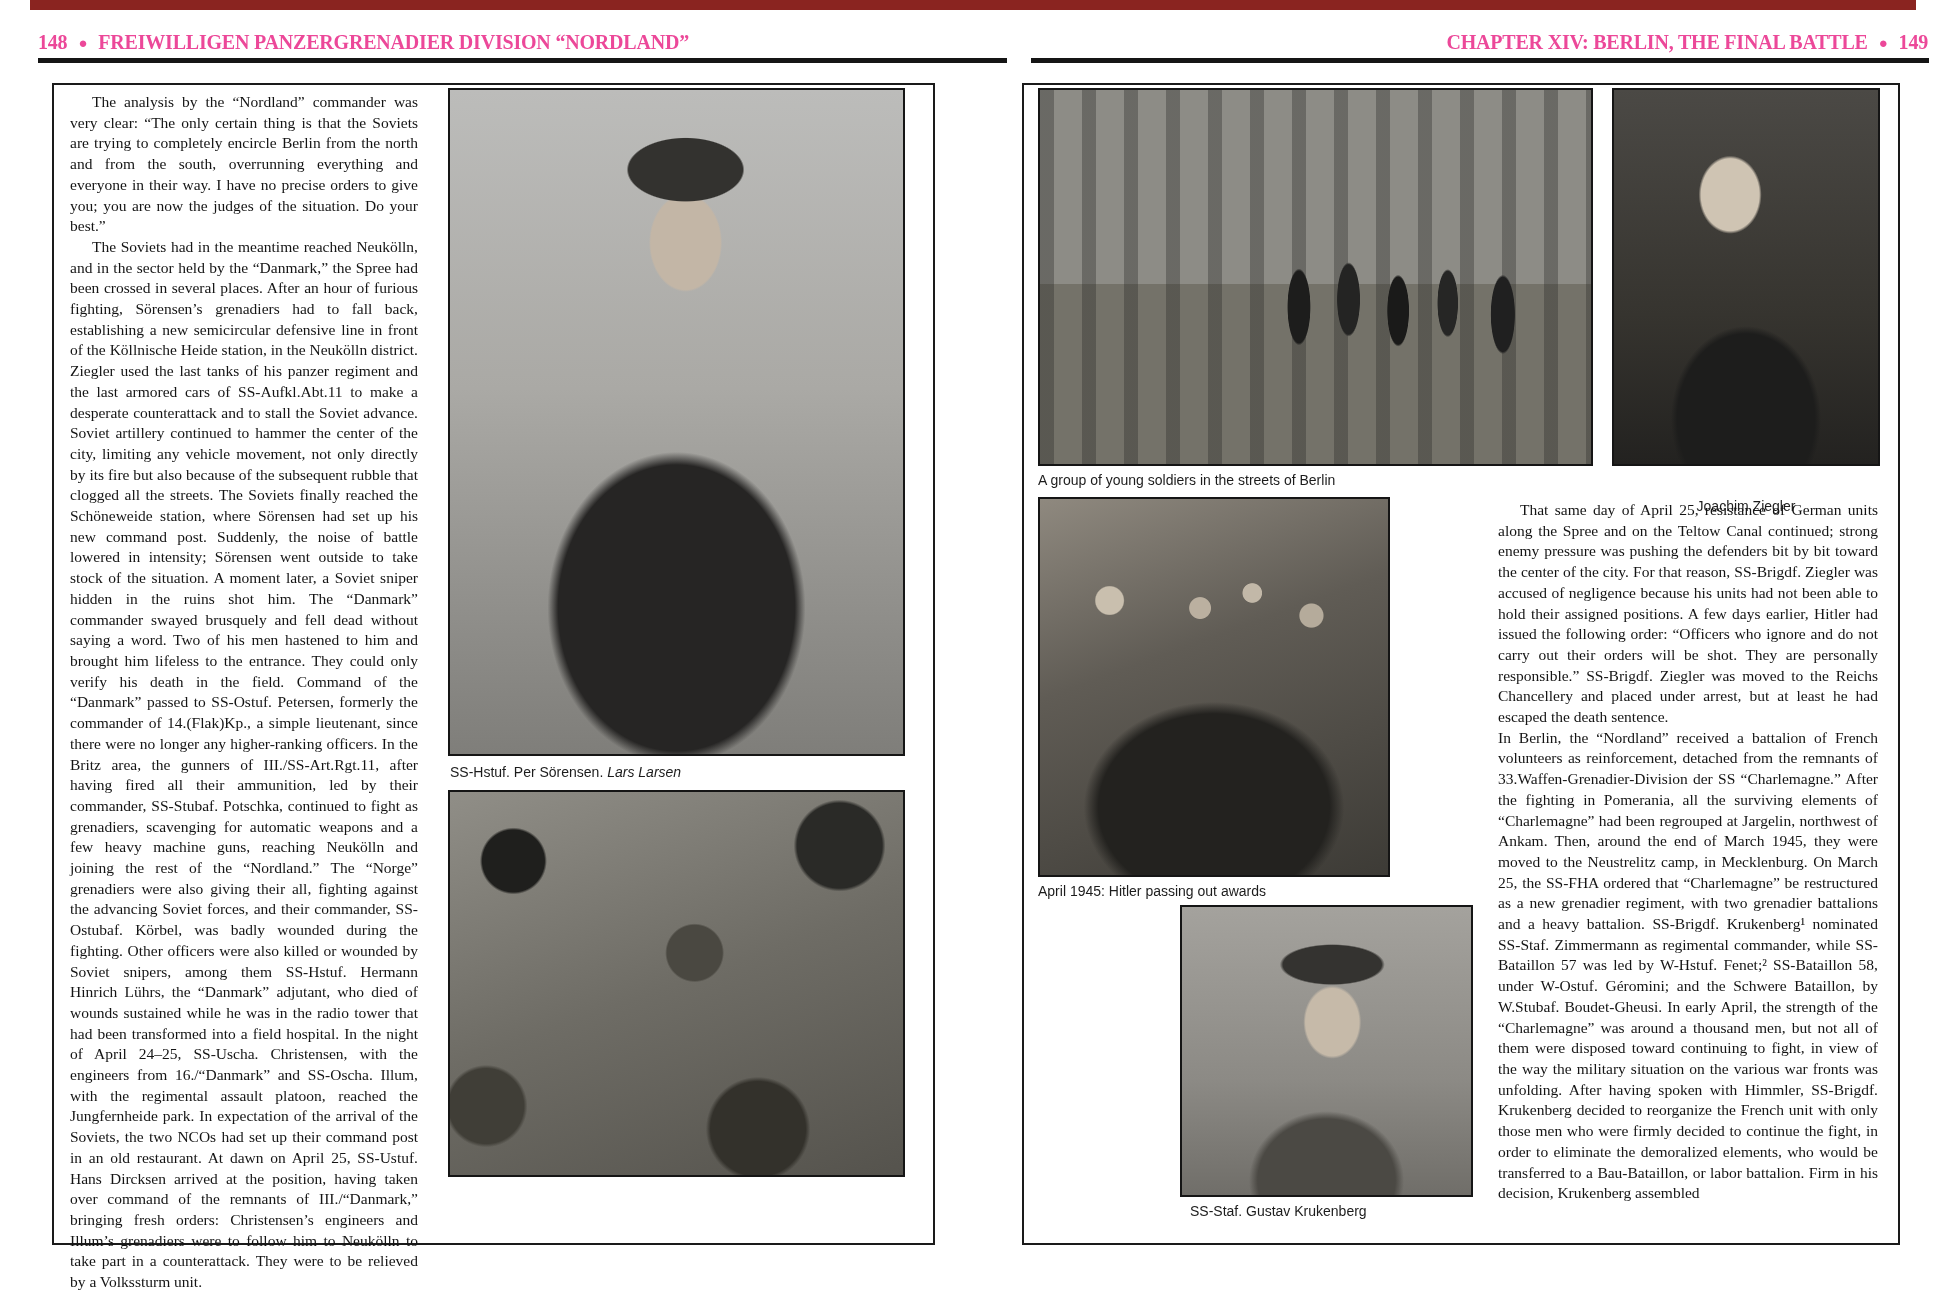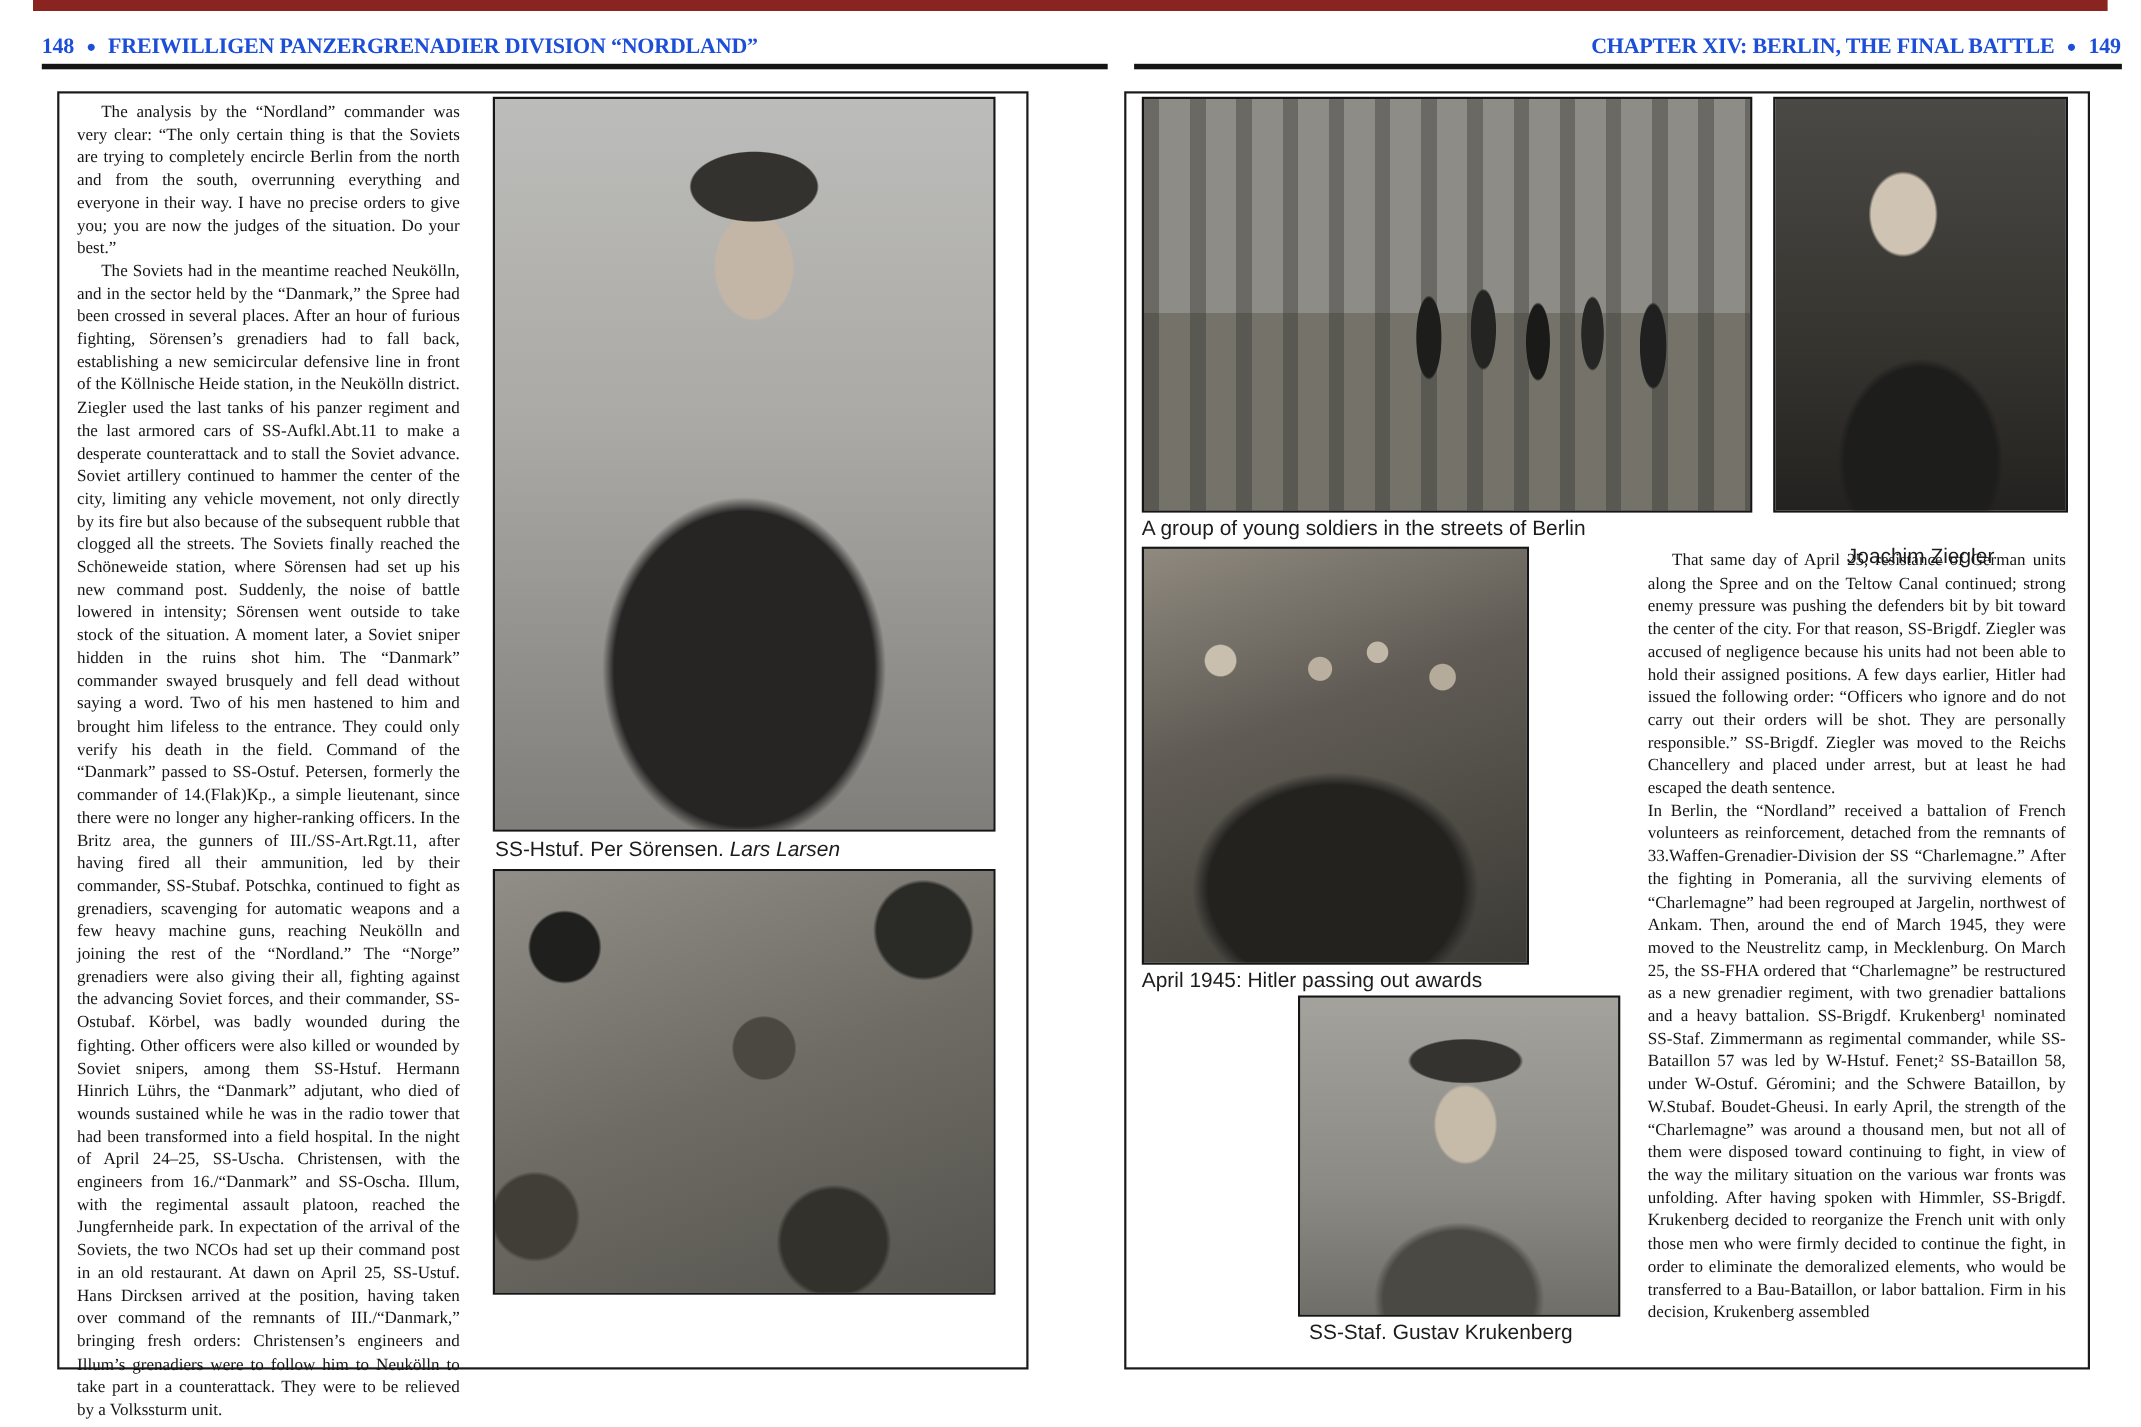--- a/index.html
+++ b/index.html
@@ -6,21 +6,21 @@
   html,body { margin:0; padding:0; background:#ffffff; }
   .spread {
     position:relative; width:1946px; height:1297px; background:#ffffff;
     overflow:hidden; font-family:"Liberation Serif", serif; color:#141414;
   }
   .accent-bar { position:absolute; left:30px; top:0; width:1886px; height:10px; background:var(--accent); }
 
   .running-head {
     position:absolute; top:31px; display:flex; align-items:baseline; gap:11px;
     font-family:"Liberation Serif", serif; font-weight:bold; font-size:20px;
-    letter-spacing:-0.2px; color:#1d4ed8; white-space:nowrap;justify-content:space-between;
+    letter-spacing:-0.2px; color:#ec4899; white-space:nowrap;justify-content:space-between;
   }
   .running-head .bullet { font-size:15px; transform:translateY(-1px); }
   .head-left { left:38px; }
   .head-right { right:18px; }
   .head-rule { position:absolute; top:58px; height:5px; background:#151515; }
   .rule-left { left:38px; width:969px; }
   .rule-right { left:1031px; width:898px; }
 
   .page-box { position:absolute; top:83px; height:1158px; border:2px solid #1a1a1a; background:#fff; }
   .box-left { left:52px; width:879px; }
@@ -83,21 +83,21 @@
   .photo-krukenberg { left:1180px; top:905px; width:289px; height:288px;
     background:
       radial-gradient(ellipse 82px 32px at 52% 20%, #343330 60%, rgba(0,0,0,0) 64%),
       radial-gradient(ellipse 46px 58px at 52% 40%, #c6baa9 58%, rgba(0,0,0,0) 63%),
       radial-gradient(ellipse 125px 112px at 50% 95%, #4b4944 55%, rgba(0,0,0,0) 62%),
       linear-gradient(180deg, #a4a29d 0%, #8c8a85 60%, #706e69 100%);
   }
 
   .caption {
     position:absolute; font-family:"Liberation Sans", sans-serif;
-    font-size:19px; line-height:17.5px; color:#1c1c1c; text-align:left;
+    font-size:14px; line-height:17.5px; color:#1c1c1c; text-align:left;
   }
   .caption .credit { font-style:italic; }
   .cap-sorensen   { left:450px;  top:764px;  width:460px; }
   .cap-streetfight{ left:450px;  top:1183px; width:478px; }
   .cap-group      { left:1038px; top:472px;  width:540px; }
   .cap-ziegler    { left:1612px; top:472px;  width:268px; text-align:center;margin-top:26px; }
   .cap-awards     { left:1038px; top:883px;  width:400px; }
   .cap-krukenberg { left:1190px; top:1203px; width:290px; }
 </style>
 </head>

